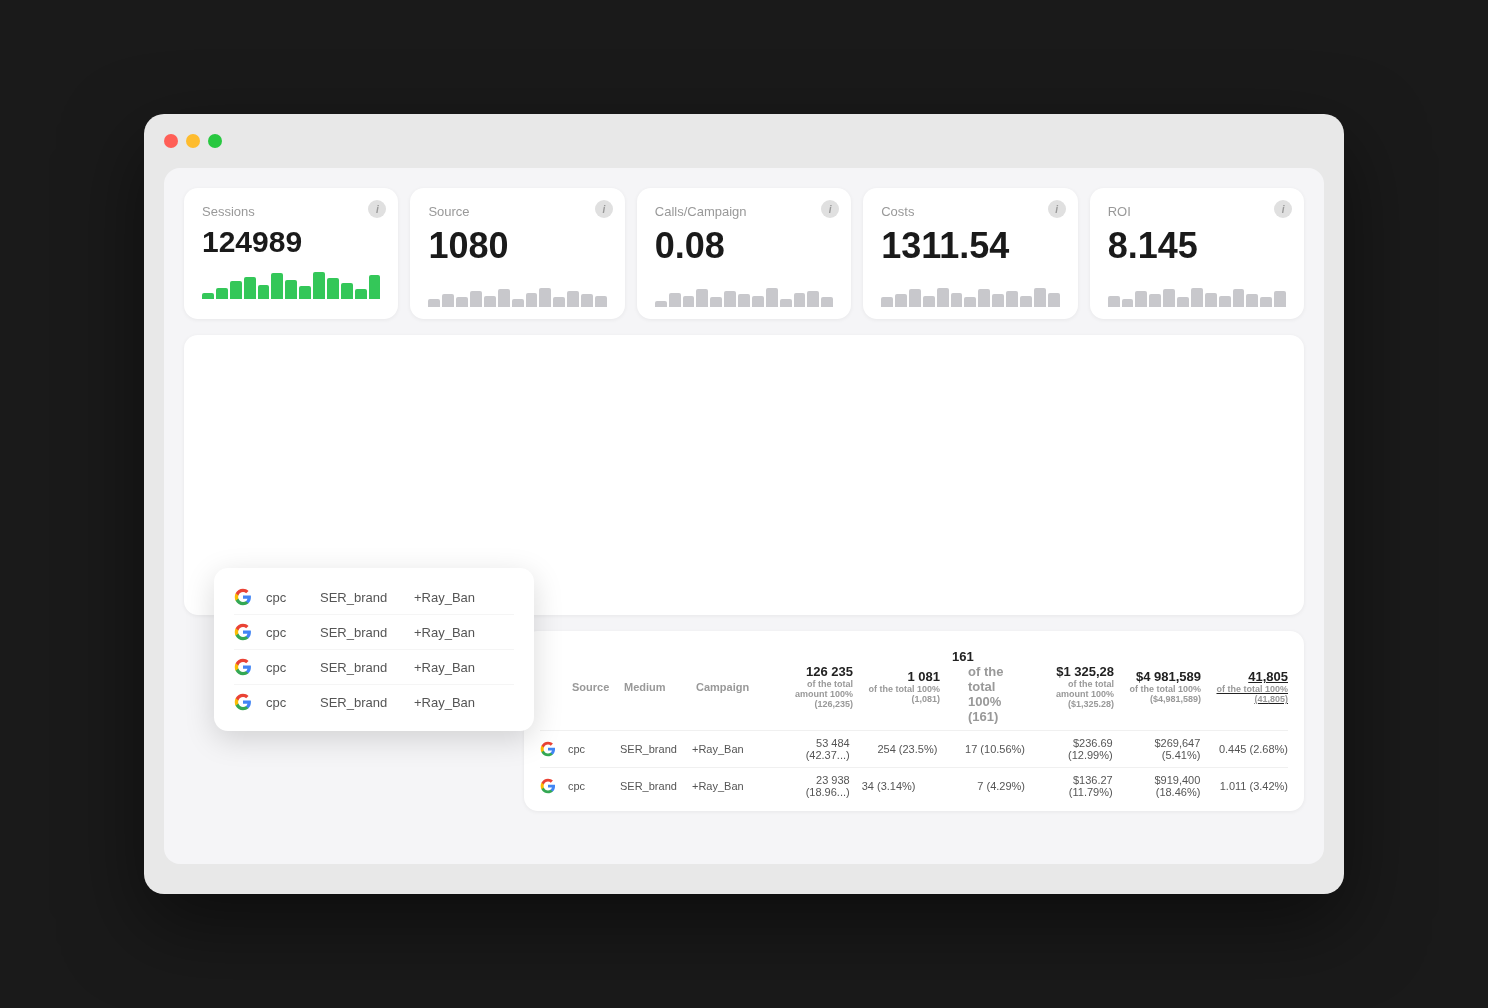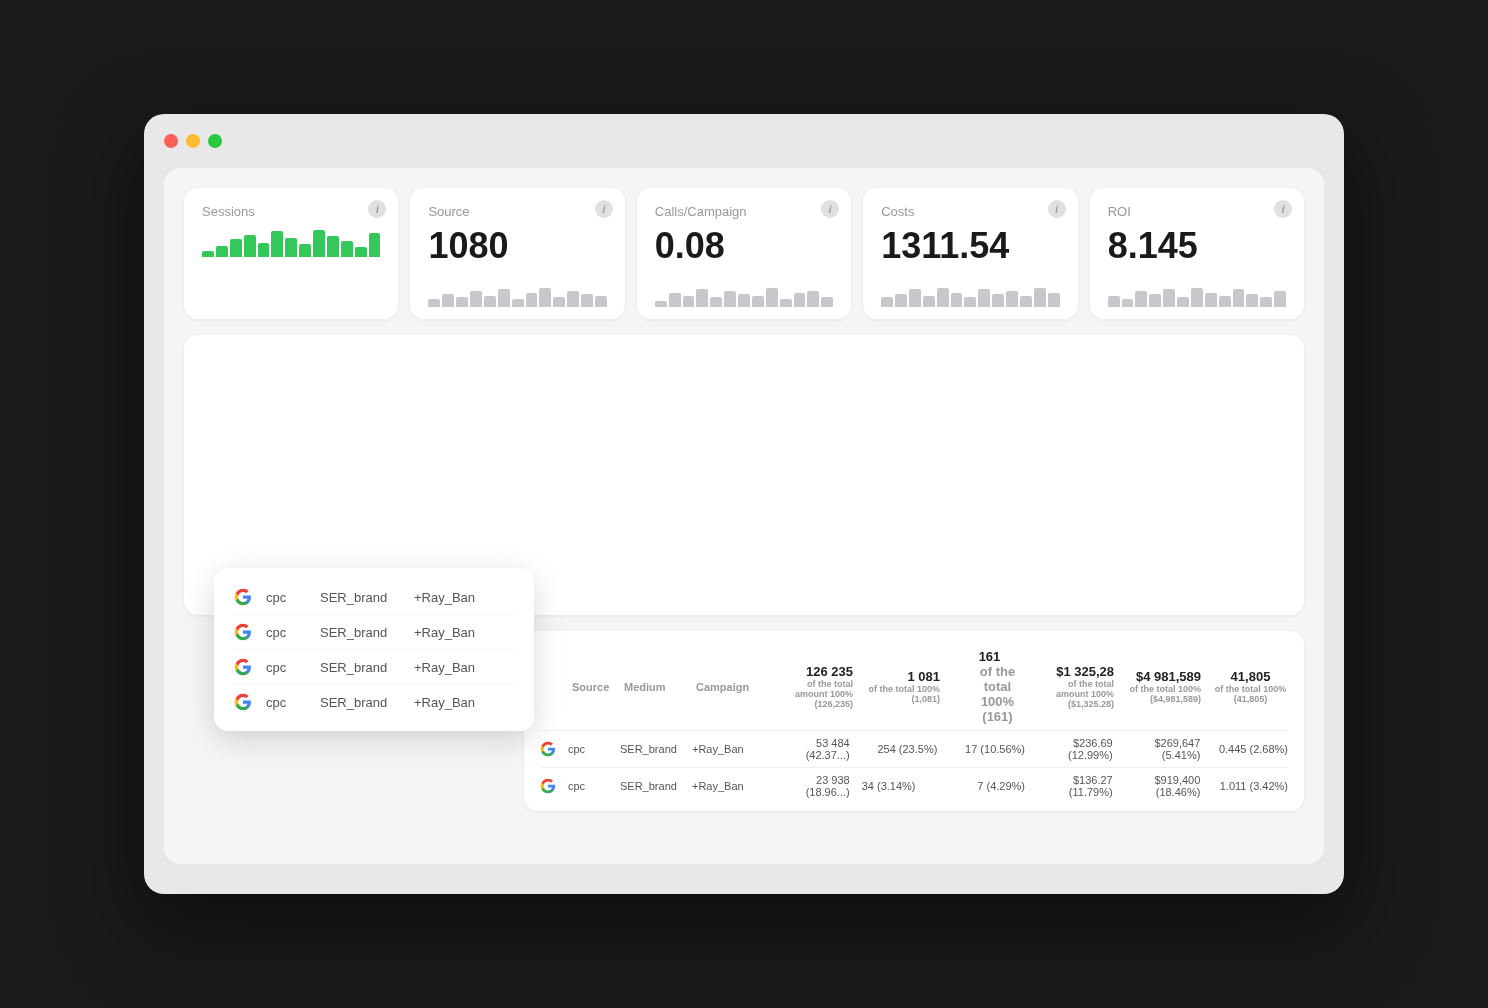--- a/index.html
+++ b/index.html
@@ -211,20 +211,21 @@
     <div class="dot green"></div>
   </div>
 
   <div class="app-content">
 
     <div class="kpi-row">
 
       <div class="kpi-card sessions">
         <div class="kpi-info-icon">i</div>
         <div class="kpi-label">Sessions</div>
+        <div class="kpi-value">124989</div>
         <div class="mini-chart">
           <div class="mini-bar" style="height:20%;background:#34c759;"></div>
           <div class="mini-bar" style="height:35%;background:#34c759;"></div>
           <div class="mini-bar" style="height:55%;background:#34c759;"></div>
           <div class="mini-bar" style="height:70%;background:#34c759;"></div>
           <div class="mini-bar" style="height:45%;background:#34c759;"></div>
           <div class="mini-bar" style="height:80%;background:#34c759;"></div>
           <div class="mini-bar" style="height:60%;background:#34c759;"></div>
           <div class="mini-bar" style="height:40%;background:#34c759;"></div>
           <div class="mini-bar" style="height:85%;background:#34c759;"></div>
@@ -453,33 +454,33 @@
           <div style="width:60px;color:#999;font-size:11px;">Medium</div>
           <div style="width:70px;color:#999;font-size:11px;">Campaign</div>
           <div style="flex:1;text-align:right;">
             <div style="font-size:13px;font-weight:700;">126 235</div>
             <div style="font-size:9px;color:#999;">of the total amount 100% (126,235)</div>
           </div>
           <div style="flex:1;text-align:right;">
             <div style="font-size:13px;font-weight:700;">1 081</div>
             <div style="font-size:9px;color:#999;">of the total 100% (1,081)</div>
           </div>
-          <div style="flex:1;text-align:center;">
+          <div style="flex:1;text-align:left;">
             <div style="font-size:13px;font-weight:700;">161</div>
             <div style="font-size:13px;color:#999;margin-left:16px;">of the total 100% (161)</div>
           </div>
           <div style="flex:1;text-align:right;">
             <div style="font-size:13px;font-weight:700;">$1 325,28</div>
             <div style="font-size:9px;color:#999;">of the total amount 100% ($1,325.28)</div>
           </div>
           <div style="flex:1;text-align:right;">
             <div style="font-size:13px;font-weight:700;">$4 981,589</div>
             <div style="font-size:9px;color:#999;">of the total 100% ($4,981,589)</div>
           </div>
-          <div style="flex:1;text-align:center;">
+          <div style="flex:1;text-align:right;text-decoration:underline;">
             <div style="font-size:13px;font-weight:700;">41,805</div>
             <div style="font-size:9px;color:#999;">of the total 100% (41,805)</div>
           </div>
         </div>
 
         <div class="table-row">
           <svg class="google-icon" viewBox="0 0 24 24" style="width:16px;height:16px;">
             <path d="M22.56 12.25c0-.78-.07-1.53-.2-2.25H12v4.26h5.92c-.26 1.37-1.04 2.53-2.21 3.31v2.77h3.57c2.08-1.92 3.28-4.74 3.28-8.09z" fill="#4285F4"></path>
             <path d="M12 23c2.97 0 5.46-.98 7.28-2.66l-3.57-2.77c-.98.66-2.23 1.06-3.71 1.06-2.86 0-5.29-1.93-6.16-4.53H2.18v2.84C3.99 20.53 7.7 23 12 23z" fill="#34A853"></path>
             <path d="M5.84 14.09c-.22-.66-.35-1.36-.35-2.09s.13-1.43.35-2.09V7.07H2.18C1.43 8.55 1 10.22 1 12s.43 3.45 1.18 4.93l3.66-2.84z" fill="#FBBC05"></path>

